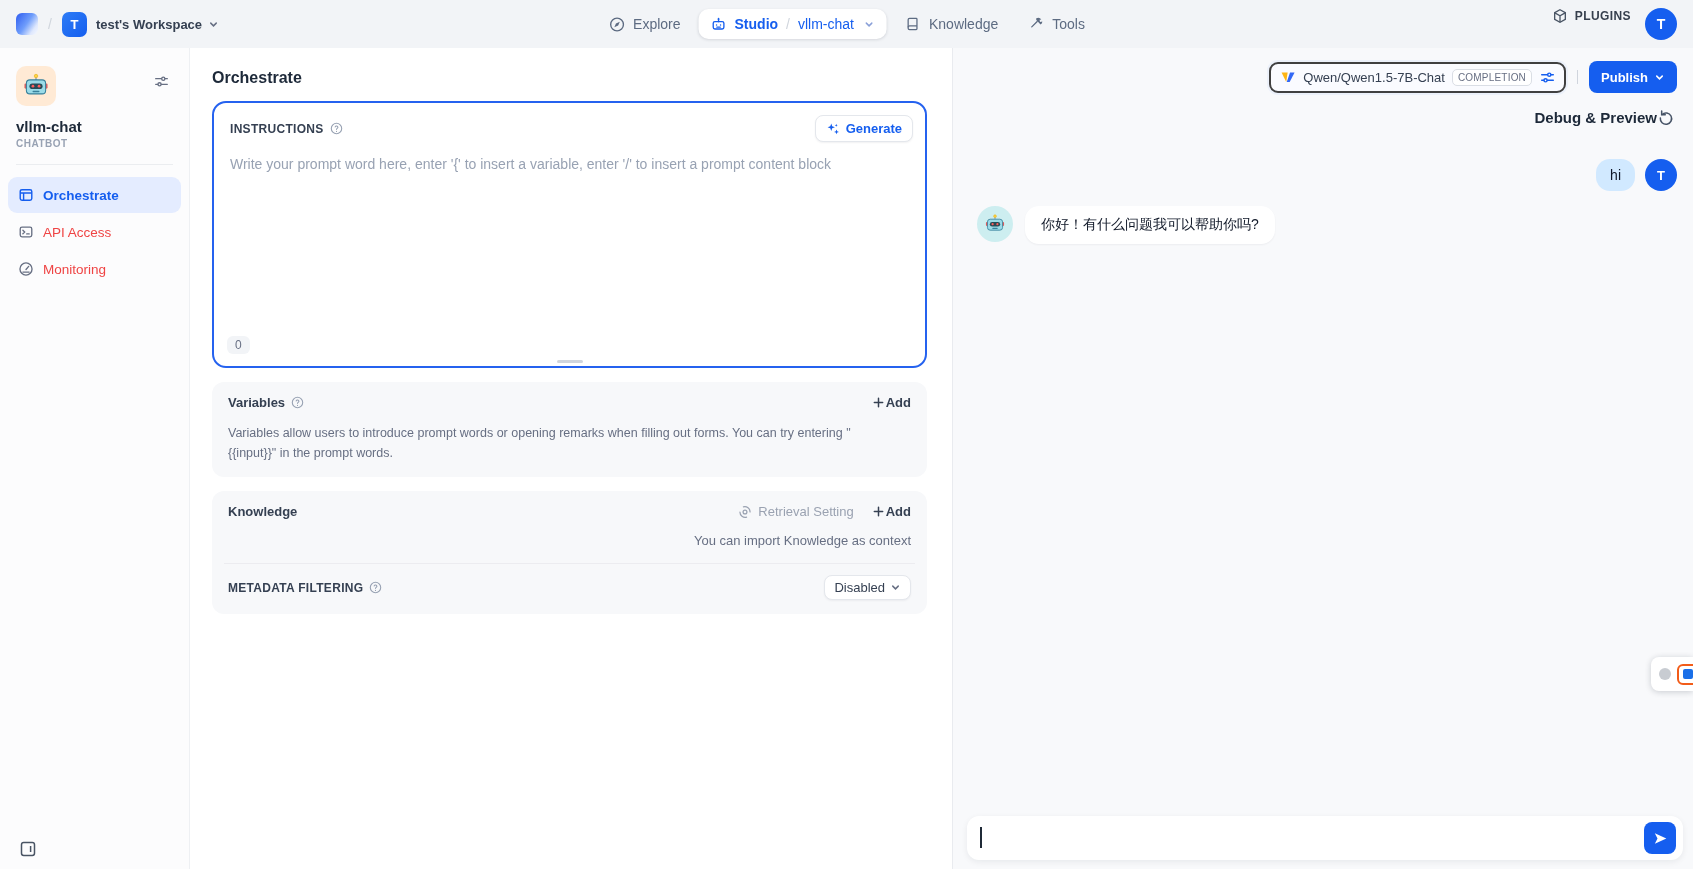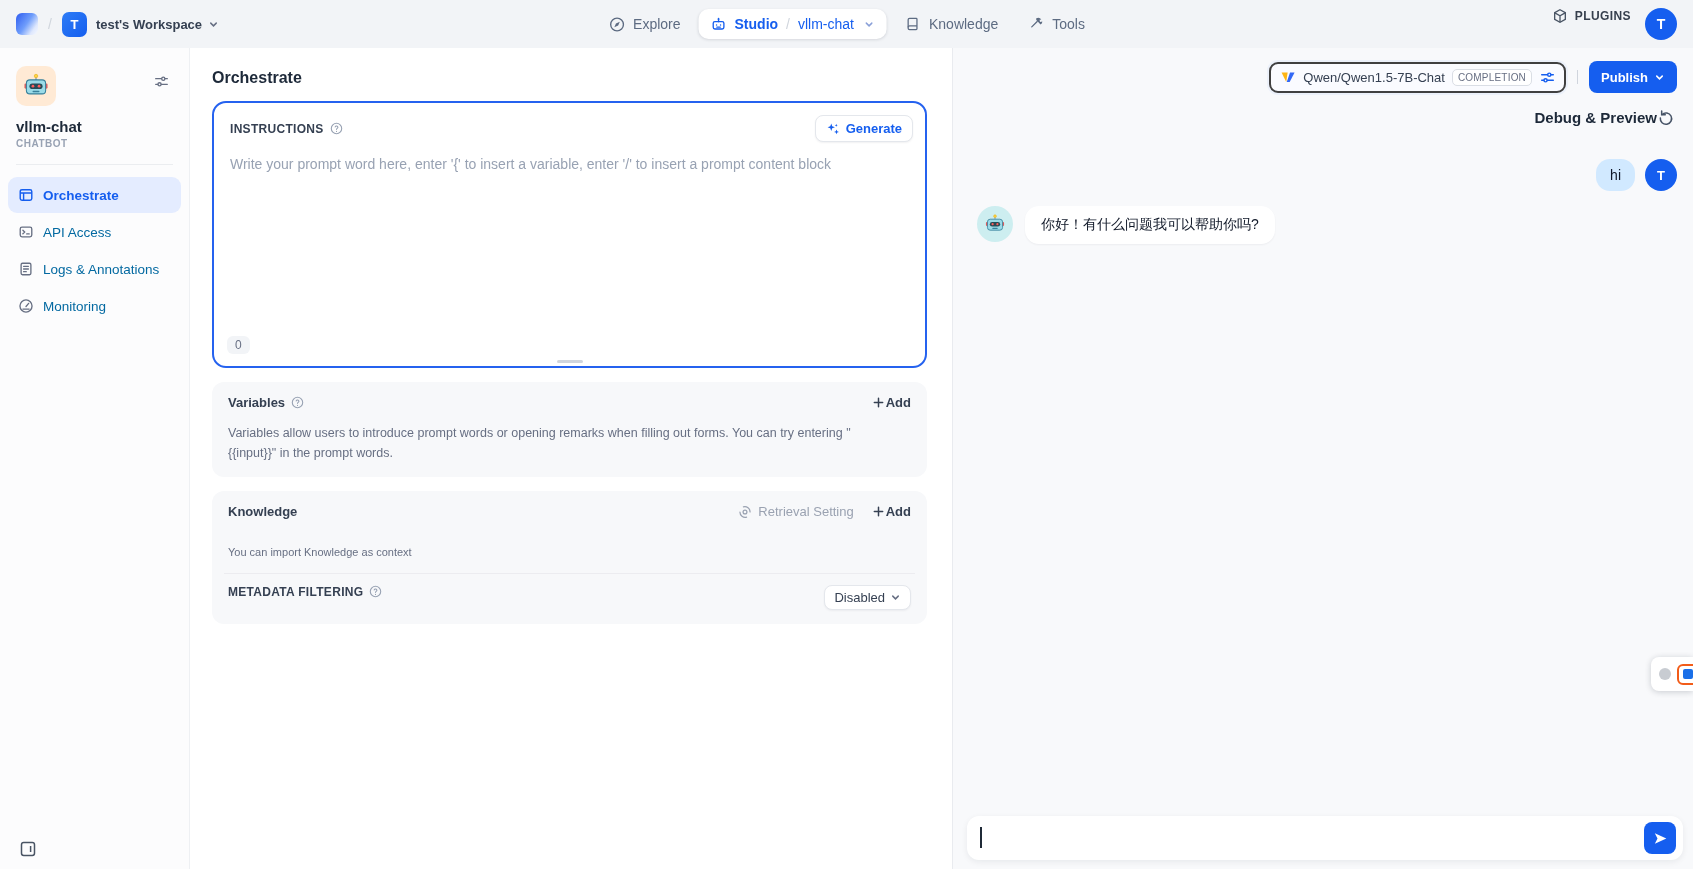--- a/index.html
+++ b/index.html
@@ -48,21 +48,21 @@
   .sidebar { width:190px; flex:none; background:#fcfcfd; border-right:1px solid #eef0f3;
     position:relative; padding:18px 8px 0 8px; }
   .app-icon { width:40px; height:40px; border-radius:10px; background:#ffead5;
     display:flex; align-items:center; justify-content:center; margin-left:8px; }
   .app-settings { position:absolute; top:26px; right:20px; color:#676f83; }
   .app-name { font-size:15px; font-weight:700; color:#1d2939; margin:12px 0 3px 8px; }
   .app-type { font-size:10px; font-weight:600; color:#98a2b3; letter-spacing:.5px; margin-left:8px; }
   .side-divider { height:1px; background:#ebedf0; margin:15px 8px 12px 8px; }
   .menu { display:flex; flex-direction:column; gap:1px; }
   .menu-item { display:flex; align-items:center; gap:9px; height:36px; padding:0 10px;
-    border-radius:9px; font-size:13.5px; font-weight:500; color:#0369a1; cursor:default; }
+    border-radius:9px; font-size:13.5px; font-weight:500; color:#ef4444; cursor:default; }
   .menu-item .nico { color:#676f83; }
   .menu-item.active { background:#e4ecff; color:#155eef; font-weight:600; }
   .menu-item.active .nico { color:#155eef; }
   .collapse-btn { position:absolute; bottom:11px; left:19px; color:#495464; }
 
   
   .main { flex:1; min-width:0; background:#fff; padding:0 25px 0 22px; }
   .main-title { font-size:16px; font-weight:700; color:#1d2939; padding:21px 0 14px 0; }
 
   .instructions-panel { border:2px solid #2562ef; border-radius:14px; background:#fff;
@@ -79,23 +79,23 @@
   .drag-handle { position:absolute; bottom:3px; left:50%; transform:translateX(-50%);
     width:26px; height:3px; border-radius:2px; background:#d0d5dd; }
 
   .section-card { background:#f7f8fa; border-radius:12px; margin-top:14px; padding:13px 16px 14px 16px; }
   .card-header { display:flex; align-items:center; }
   .card-title { font-size:13px; font-weight:700; color:#354052; }
   .card-actions { margin-left:auto; display:flex; align-items:center; gap:18px; }
   .add-btn { display:flex; align-items:center; gap:1px; font-size:13px; font-weight:600; color:#354052; cursor:default; }
   .retrieval-btn { display:flex; align-items:center; gap:6px; font-size:13px; font-weight:500; color:#9aa2b1; cursor:default; }
   .card-desc { margin-top:13px; font-size:12.5px; color:#676f83; line-height:1.6; max-width:640px; }
-  .kn-desc { margin-top:27px; font-size:11px; color:#676f83; }
+  .kn-desc { margin-top:14px; font-size:13px; color:#676f83;text-align:right; }
   .kn-divider { height:1px; background:#ececf0; margin:15px -4px 0 -4px; }
-  .metadata-row { display:flex; align-items:flex-start; margin-top:11px; }
+  .metadata-row { display:flex; align-items:center; margin-top:11px; }
   .metadata-label { font-size:12px; font-weight:700; color:#354052; letter-spacing:.3px; }
   .disabled-btn { margin-left:auto; display:flex; align-items:center; gap:5px; background:#fff;
     border:1px solid #e4e7ec; border-radius:8px; box-shadow:0 1px 2px rgba(16,24,40,.05);
     padding:4px 9px; font-size:13px; font-weight:500; color:#354052; cursor:default; }
   .disabled-btn .chev { color:#676f83; }
 
   
   .debug { width:741px; flex:none; background:#f8f9fb; border-left:1px solid #e9ebef;
     display:flex; flex-direction:column; }
   .debug-toolbar { display:flex; align-items:center; justify-content:flex-end; gap:11px; padding:13px 16px 0 16px; }
@@ -271,29 +271,20 @@
         <span>Orchestrate</span>
       </div>
       <div class="menu-item">
         <span class="nico">
           <svg width="16" height="16" viewBox="0 0 18 18" fill="none" stroke="currentColor" stroke-width="1.5" stroke-linecap="round">
               <rect x="2.5" y="3.5" width="13" height="11" rx="2"></rect>
               <path d="M5.5 7l2 2-2 2M9.8 11.2h2.8"></path>
             </svg>
         </span>
         <span>API Access</span>
-      </div>
-      <div class="menu-item">
-        <span class="nico">
-          <svg width="16" height="16" viewBox="0 0 18 18" fill="none" stroke="currentColor" stroke-width="1.5" stroke-linecap="round">
-              <rect x="3.5" y="2.5" width="11" height="13" rx="1.6"></rect>
-              <path d="M6.3 6h5.4M6.3 9h5.4M6.3 12h3"></path>
-            </svg>
-        </span>
-        <span>Logs &amp; Annotations</span>
       </div>
       <div class="menu-item">
         <span class="nico">
           <svg width="16" height="16" viewBox="0 0 18 18" fill="none" stroke="currentColor" stroke-width="1.5" stroke-linecap="round">
               <circle cx="9" cy="9" r="6.8"></circle>
               <path d="M9 9.5L12 6"></path>
               <path d="M5.5 12.5h7"></path>
             </svg>
         </span>
         <span>Monitoring</span>

